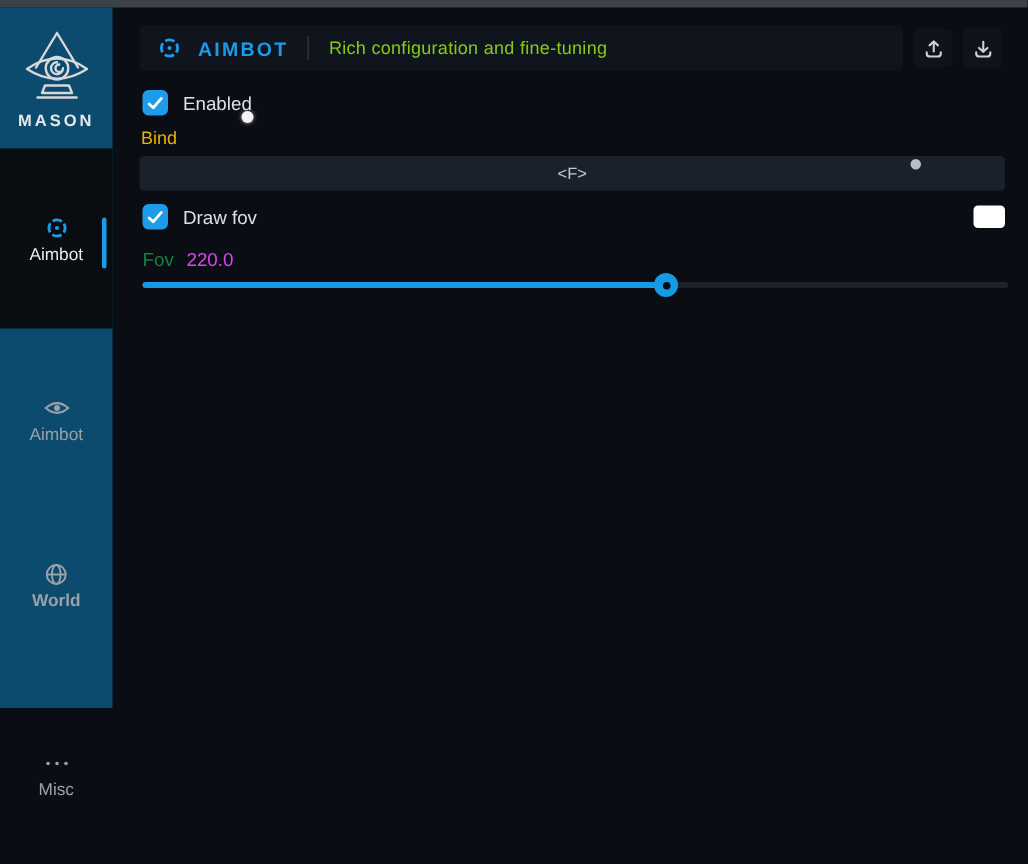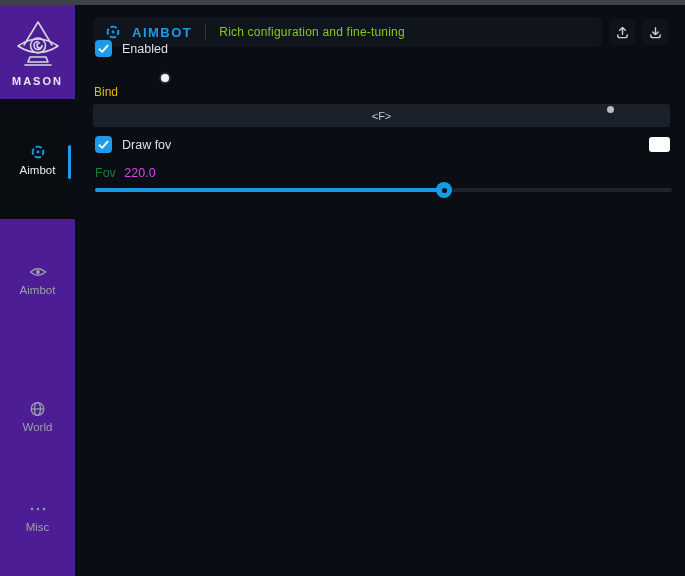--- a/index.html
+++ b/index.html
@@ -7,55 +7,55 @@
   body {
     font-family: "Liberation Sans", "DejaVu Sans", sans-serif;
     background:#0a0d13; overflow:hidden; position:relative;
     -webkit-font-smoothing:antialiased;
   }
   .stage { position:absolute; inset:0; width:685px; height:576px; }
 
   .titlestrip { position:absolute; left:0; top:0; width:685px; height:5px; background:#3d4148; }
 
   
-  .sidebar { position:absolute; left:0; top:5px; width:75px; height:571px; background:#4c1d95; }
+  .sidebar { position:absolute; left:0; top:5px; width:75px; height:467px; background:#0c4a6e; }
   .logo-wrap { position:absolute; left:0; top:14px; width:75px; text-align:center; }
   .logo-wrap svg { display:block; margin:0 auto; }
   .logo-text { display:block; margin-top:4px; color:#e6e8ea; font-size:11px; font-weight:bold; letter-spacing:2px; }
 
   .tab-active-block { position:absolute; left:0; top:94px; width:75px; height:120px; background:#090c11; }
   .tab-indicator { position:absolute; left:68px; top:140px; width:3px; height:34px; border-radius:2px; background:#1b9ce8; }
 
   .side-item { position:absolute; left:0; width:75px; text-align:center; cursor:pointer; }
   .side-item .icn { display:block; margin:0 auto 4px auto; width:18px; height:16px; }
   .side-item .lbl { display:block; font-size:11.5px; color:#99a1aa; }
   .side-item.active .lbl { color:#e9ebee; }
   .si-aimbot  { top:139px; }
   .si-visuals { top:259px; }
-  .si-world   { top:396px; }
+  .si-world   { top:370px;font-weight:bold; }
   .si-misc    { top:496px; }
 
   
   .headerbar {
     position:absolute; left:93px; top:17px; width:509px; height:30px;
     background:#10151d; border-radius:4px; display:flex; align-items:center; padding:0 12px;
   }
   .headerbar .h-title { color:#1b9ce8; font-size:13px; font-weight:bold; letter-spacing:1.5px; margin-left:11px; }
   .headerbar .h-sep { width:1px; height:16px; background:#2c333c; margin:0 13px; }
   .headerbar .h-sub { color:#84cc16; font-size:12px; letter-spacing:0.2px; }
 
   .iconbtn {
     position:absolute; top:19px; width:26px; height:26px; border-radius:4px;
     background:#0f141b; display:flex; align-items:center; justify-content:center; cursor:pointer;
   }
   .iconbtn.upload { left:609px; }
   .iconbtn.download { left:642px; }
 
   .check-row { position:absolute; display:flex; align-items:center; gap:10px; }
-  .row-enabled { left:95px; top:40px;text-decoration:underline; }
+  .row-enabled { left:95px; top:60px; }
   .row-drawfov { left:95px; top:136px; }
   .checkbox {
     width:17px; height:17px; border-radius:4px; background:#1f9ce9;
     display:flex; align-items:center; justify-content:center; cursor:pointer; flex:0 0 auto;
   }
   .check-label { color:#dde1e5; font-size:12.5px; }
 
   .bind-label { position:absolute; left:94px; top:85px; color:#eab308; font-size:12px; }
   .bind-input {
     position:absolute; left:93px; top:104px; width:577px; height:23px;

